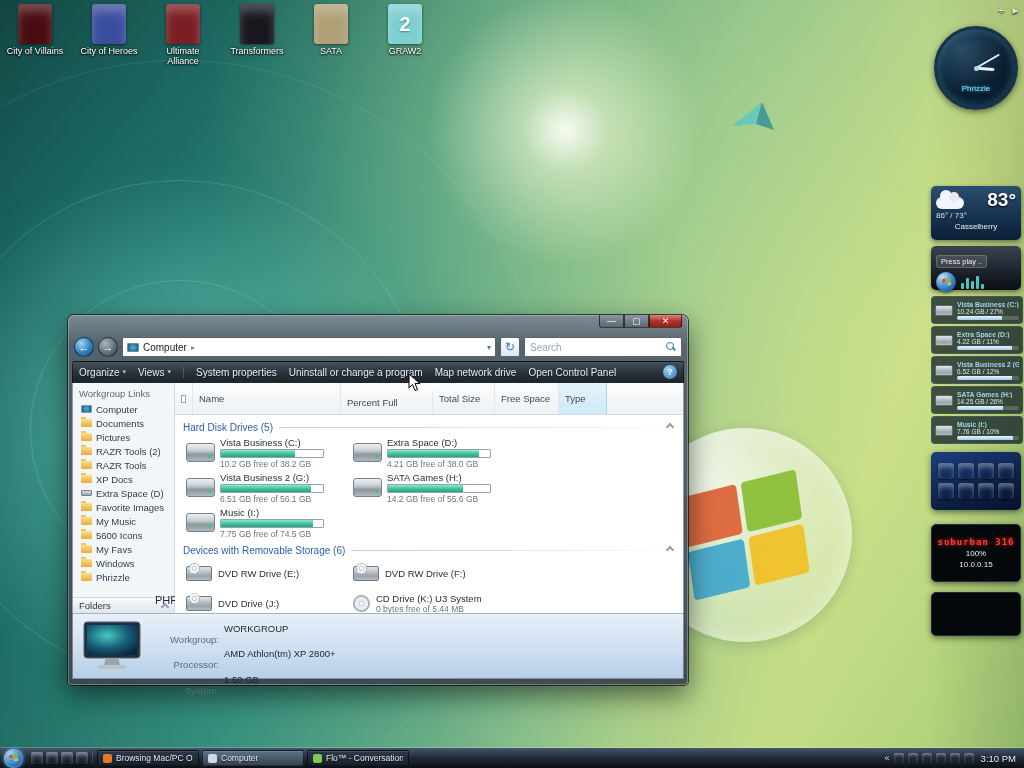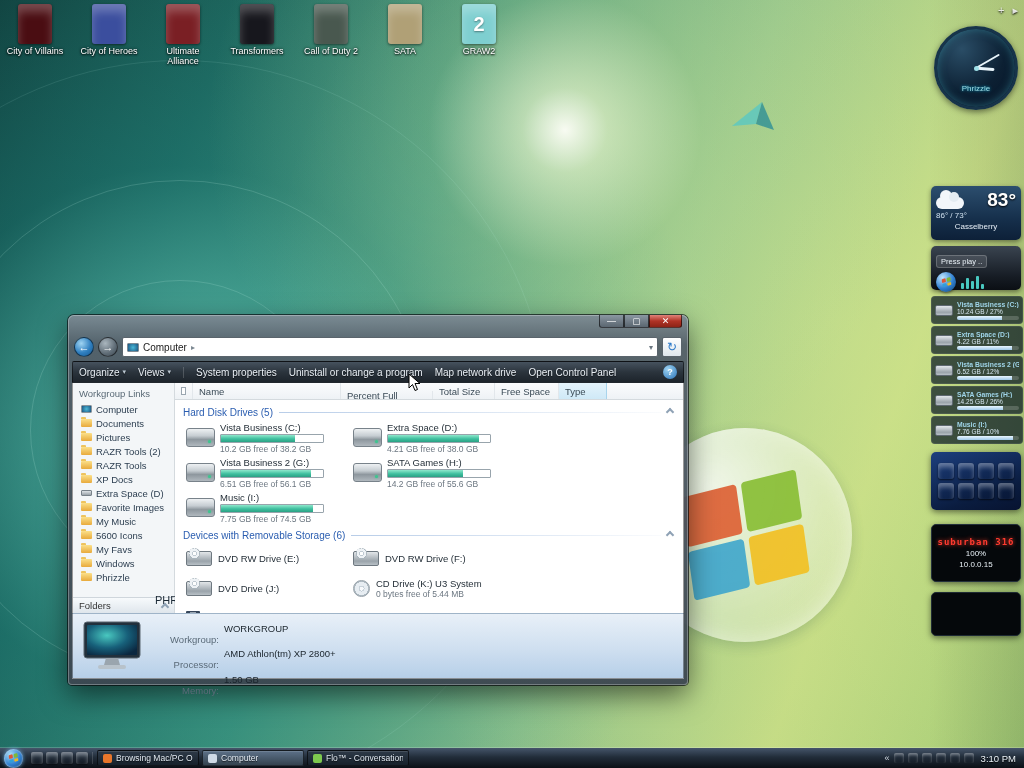--- a/index.html
+++ b/index.html
@@ -138,21 +138,21 @@
   .navitem{display:flex;align-items:center;gap:4px;padding:1.5px 4px 1.5px 8px;font-size:9.5px;color:#2c3e50;cursor:pointer;white-space:nowrap;}
   .navico{flex:none;}
   .navico.folder{width:11px;height:8px;background:linear-gradient(#fbe08a,#e8aa3c);border-radius:1px;position:relative;}
   .navico.folder::before{content:"";position:absolute;top:-2px;left:0;width:5px;height:2px;background:#eec35e;border-radius:1px 1px 0 0;}
   .navico.computer{width:11px;height:8px;background:radial-gradient(circle,#49b8d8,#1c5480);border:1px solid #8a949c;border-radius:1px;}
   .navico.drive{width:11px;height:6px;background:linear-gradient(#dde2e6,#98a1a8);border:1px solid #78828a;border-radius:1px;}
   .folders-bar{height:16px;background:linear-gradient(180deg,#f7fafc,#dfe6ec);border-top:1px solid #cfd6dc;
     display:flex;align-items:center;justify-content:space-between;padding:0 6px;font-size:9.5px;color:#333;cursor:pointer;}
 
   .list-col{flex:1;display:flex;flex-direction:column;min-width:0;}
-  .colheader{height:17px;background:linear-gradient(180deg,#fbfcfd,#eef2f5);border-bottom:1px solid #d4dade;display:flex;align-items:stretch;font-size:9.5px;color:#3a4a56;}
+  .colheader{height:32px;background:linear-gradient(180deg,#fbfcfd,#eef2f5);border-bottom:1px solid #d4dade;display:flex;align-items:stretch;font-size:9.5px;color:#3a4a56;}
   .col{display:flex;align-items:center;padding:0 6px;border-right:1px solid #e2e7eb;cursor:pointer;}
   .col.c-check{width:18px;justify-content:center;}
   .checkbox{width:8px;height:8px;border:1px solid #9aa6b0;background:#fff;}
   .c-name{width:148px;}.c-pct{width:92px;margin-top:8px;}.c-size{width:62px;}.c-free{width:64px;}
   .c-type{width:48px;background:linear-gradient(180deg,#e4f3fb,#cfe9f7);border-right:1px solid #a8d4ec;}
   .list{flex:1;padding:2px 2px 0 8px;overflow:hidden;position:relative;background:#fff;}
   .group-h{display:flex;align-items:center;height:16px;margin-top:2px;font-size:10px;color:#2a5db0;white-space:nowrap;}
   .group-h .rule{flex:1;height:1px;margin:0 6px;background:linear-gradient(90deg,#b8cde8,rgba(200,215,235,.1));}
   .chev{width:6px;height:6px;border-left:2px solid #8fa2b5;border-top:2px solid #8fa2b5;transform:rotate(45deg);margin-right:8px;cursor:pointer;flex:none;}
   .grid{display:flex;flex-wrap:wrap;}
@@ -251,26 +251,20 @@
       </div>
       <div class="dicon-label">Ultimate Alliance</div>
     </div>
     <div class="dicon">
       <div class="dicon-img" style="background: rgb(23, 23, 29);">
         
       </div>
       <div class="dicon-label">Transformers</div>
     </div>
     <div class="dicon">
-      <div class="dicon-img" style="background: rgb(73, 88, 79);">
-        
-      </div>
-      <div class="dicon-label">Call of Duty 2</div>
-    </div>
-    <div class="dicon">
       <div class="dicon-img" style="background: rgb(176, 160, 118);">
         
       </div>
       <div class="dicon-label">SATA</div>
     </div>
     <div class="dicon">
       <div class="dicon-img" style="background: rgb(126, 207, 208);">
         <span>2</span>
       </div>
       <div class="dicon-label">GRAW2</div>
@@ -415,20 +409,24 @@
   <div class="addr-row">
     <div class="navcircle back">←</div>
     <div class="navcircle fwd">→</div>
     <div class="breadcrumb">
       <span class="bc-ico"></span>
       <span>Computer</span>
       <span class="bc-sep">▸</span>
       <span class="bc-drop">▾</span>
     </div>
     <div class="refresh">↻</div>
+    <div class="search">
+      <input placeholder="Search" style="">
+      <span class="mag"></span>
+    </div>
   </div>
 
   <div class="cmdbar">
     <span class="cmd">
         <span>Organize</span>
         <span class="drop">▾</span>
       </span>
     <span class="cmd">
         <span>Views</span>
         <span class="drop">▾</span>
@@ -650,21 +648,21 @@
       <div class="dp-title">PHRIZZLE-PC</div>
       <div class="dp-row">
           <span class="dp-label">Workgroup:</span>
           <span class="dp-value">WORKGROUP</span>
         </div>
       <div class="dp-row">
           <span class="dp-label">Processor:</span>
           <span class="dp-value">AMD Athlon(tm) XP 2800+</span>
         </div>
       <div class="dp-row">
-          <span class="dp-label">Memory:</span>
+          <span class="dp-label">System:</span>
           <span class="dp-value">1.50 GB</span>
         </div>
     </div>
   </div>
 </div>
 
 <svg class="cursor" width="13" height="19" viewBox="0 0 13 19">
   <polygon points="1,1 1,15 4.5,11.5 7,17.5 9.5,16.5 7,10.5 12,10.5" fill="#fff" stroke="#000" stroke-width="1"></polygon>
 </svg>
 

